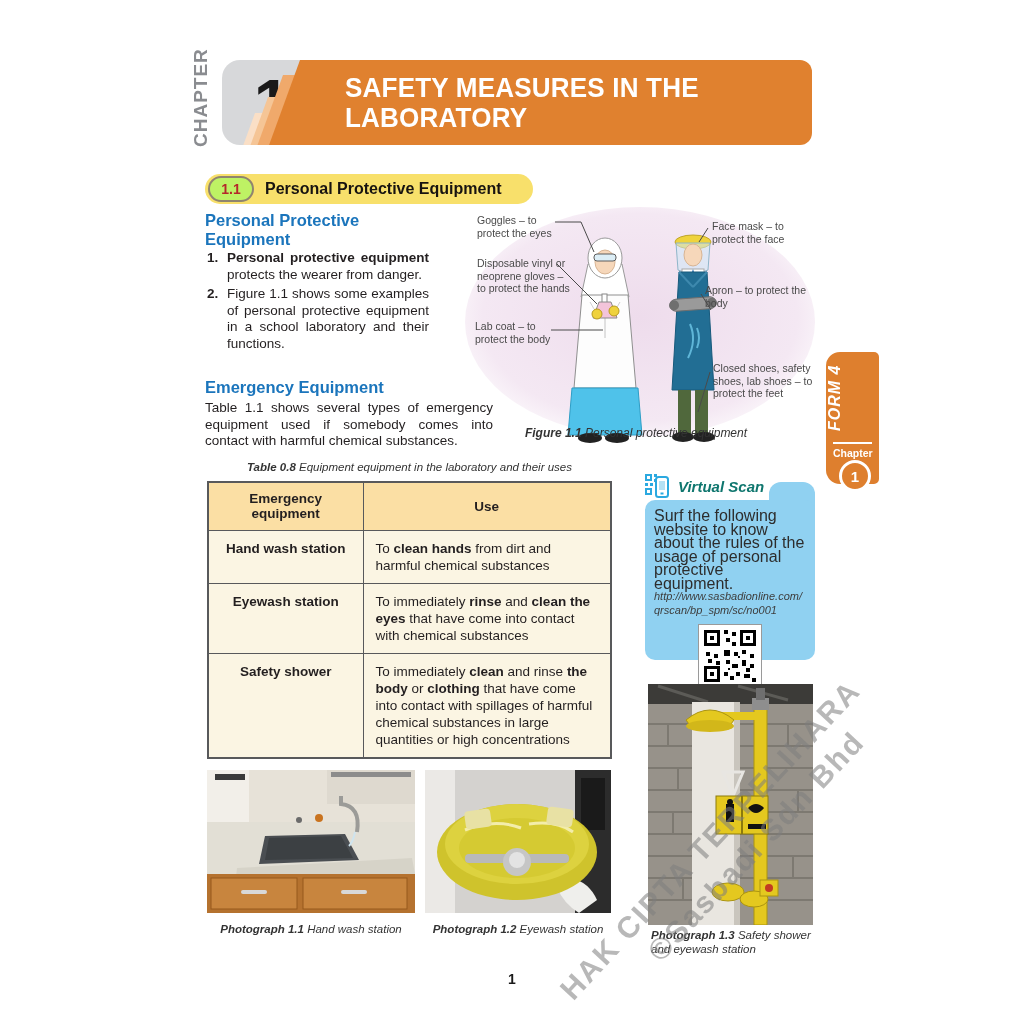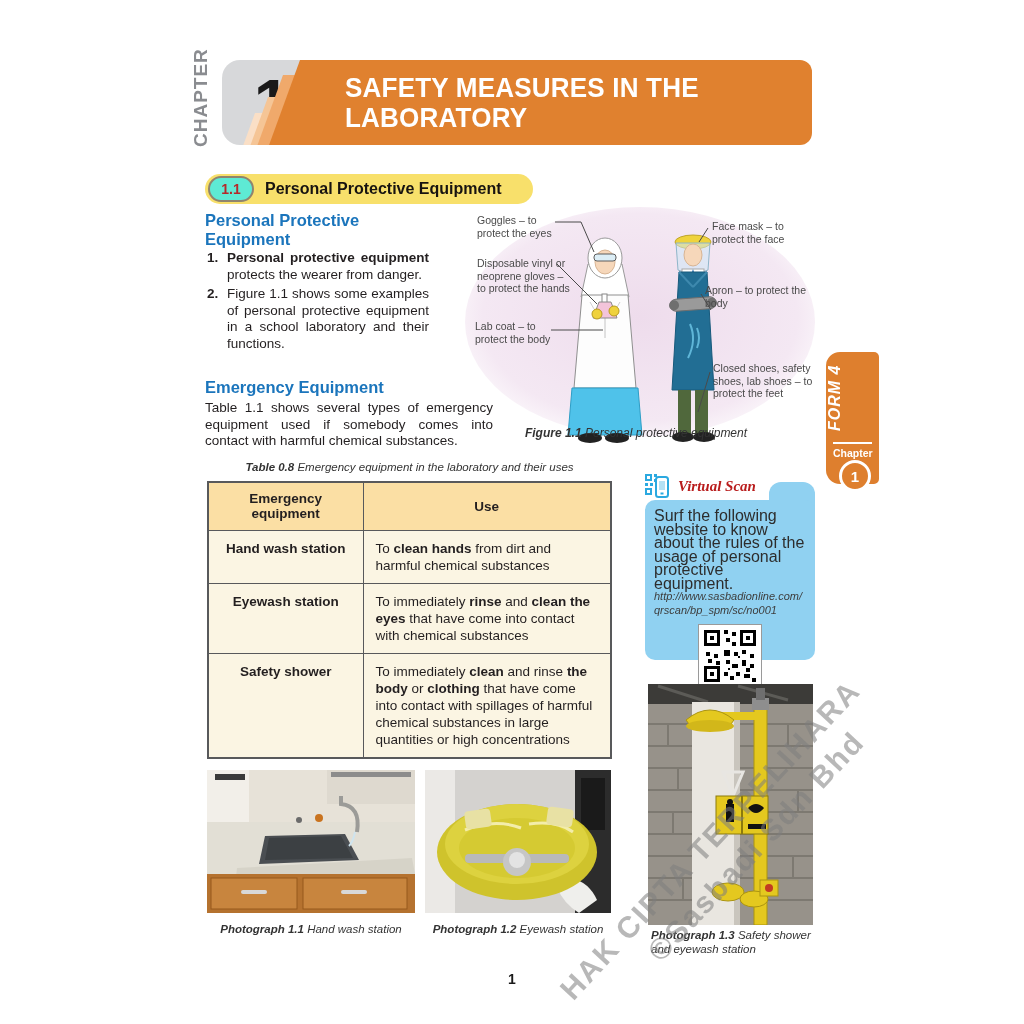--- a/index.html
+++ b/index.html
@@ -20,21 +20,21 @@
   .stripe{position:absolute;transform:skewX(-20deg);transform-origin:top left;}
   .stripe1{left:283px;top:75px;width:14px;height:70px;background:#f0a96b;}
   .stripe2{left:268px;top:97px;width:13px;height:48px;background:#f5c596;}
   .stripe3{left:255px;top:113px;width:11px;height:32px;background:#fadfc6;}
   .banner-title{position:absolute;left:345px;top:73px;color:#fff;font-weight:bold;
     font-size:28px;line-height:30px;letter-spacing:0.2px;transform:scaleX(.93);transform-origin:left;}
 
   
   .section-bar{position:absolute;left:205px;top:174px;width:328px;height:30px;
     background:#f8e06b;border-radius:16px;display:flex;align-items:center;}
-  .section-pill{position:absolute;left:3px;top:2px;width:46px;height:26px;background:#5eead4;
+  .section-pill{position:absolute;left:3px;top:2px;width:46px;height:26px;background:#bef264;
     border:2px solid #8f846f;border-radius:14px;box-sizing:border-box;
     display:flex;align-items:center;justify-content:center;
     font-size:14px;font-weight:bold;color:#b5282a;}
   .section-title{margin-left:60px;font-size:16px;font-weight:bold;color:#171310;}
 
   
   .blue-head{position:absolute;font-size:16.5px;font-weight:bold;color:#1b75bc;line-height:19px;}
   .h-intro{left:205px;top:211px;width:240px;}
   .h-emerg{left:205px;top:378px;width:240px;}
   .num-list{position:absolute;left:207px;top:250px;width:222px;font-size:13.5px;line-height:16.5px;}
@@ -62,21 +62,21 @@
   .emg-table td{background:#fbf5e3;vertical-align:top;padding:9px 12px;line-height:17px;}
   .emg-table td.eq{font-weight:bold;text-align:center;width:155px;}
   .emg-table tr.r1 td{height:48px;} .emg-table tr.r2 td{height:66px;} .emg-table tr.r3 td{height:97px;}
   .emg-table{border:2px solid #58595b;}
 
   
   .vscan{position:absolute;left:645px;top:472px;width:170px;height:190px;}
   .vscan-tab{position:absolute;right:0;top:10px;width:46px;height:34px;background:#90d1f1;
     border-radius:12px 12px 0 0;}
   .vscan-head{position:absolute;left:0;top:0;height:28px;display:flex;align-items:center;}
-  .vscan-title{margin-left:6px;font-size:15px;font-weight:bold;font-style:italic;color:#b91c1c;font-family:Liberation Serif, serif;}
+  .vscan-title{margin-left:6px;font-size:15px;font-weight:bold;font-style:italic;color:#0f766e;}
   .vscan-box{position:absolute;left:0;top:28px;width:170px;height:160px;background:#90d1f1;
     border-radius:10px;}
   .vscan-text{padding:9px 9px 0 9px;font-size:16px;line-height:13.5px;color:#2d2d2d;}
   .vscan-url{padding:0 9px;font-size:11px;line-height:13.5px;font-style:italic;color:#3d3d3d;}
   .qr-wrap{width:62px;height:62px;background:#fff;border:1px solid #9a9a9a;margin:7px auto 0 auto;
     display:flex;align-items:center;justify-content:center;}
 
   
   .form-tab{position:absolute;left:826px;top:352px;width:53px;height:132px;background:#de7f2e;
     border-radius:14px 5px 5px 14px;}
@@ -217,21 +217,21 @@
     <div class="fig-label" style="left:257px;top:18px;width:98px;">Face mask – to protect the face</div>
     <div class="fig-label" style="left:250px;top:82px;width:104px;">Apron – to protect the body</div>
     <div class="fig-label" style="left:258px;top:160px;width:100px;">Closed shoes, safety shoes, lab shoes – to protect the feet</div>
 
     <div class="fig-caption">
       <span class="cap-label">Figure 1.1</span><span> Personal protective equipment</span>
     </div>
   </div>
 
   <div class="table-caption">
-    <span class="cap-label">Table 0.8</span><span> Emergency equipment in the laboratory and their uses</span>
+    <span class="cap-label">Table 0.8</span><span> Equipment equipment in the laboratory and their uses</span>
   </div>
 
   <table class="emg-table">
     <tbody>
         <tr>
       <th style="width:155px;">Emergency equipment</th>
       <th>Use</th>
     </tr>
     <tr class="r1">
       <td class="eq">Hand wash station</td>

